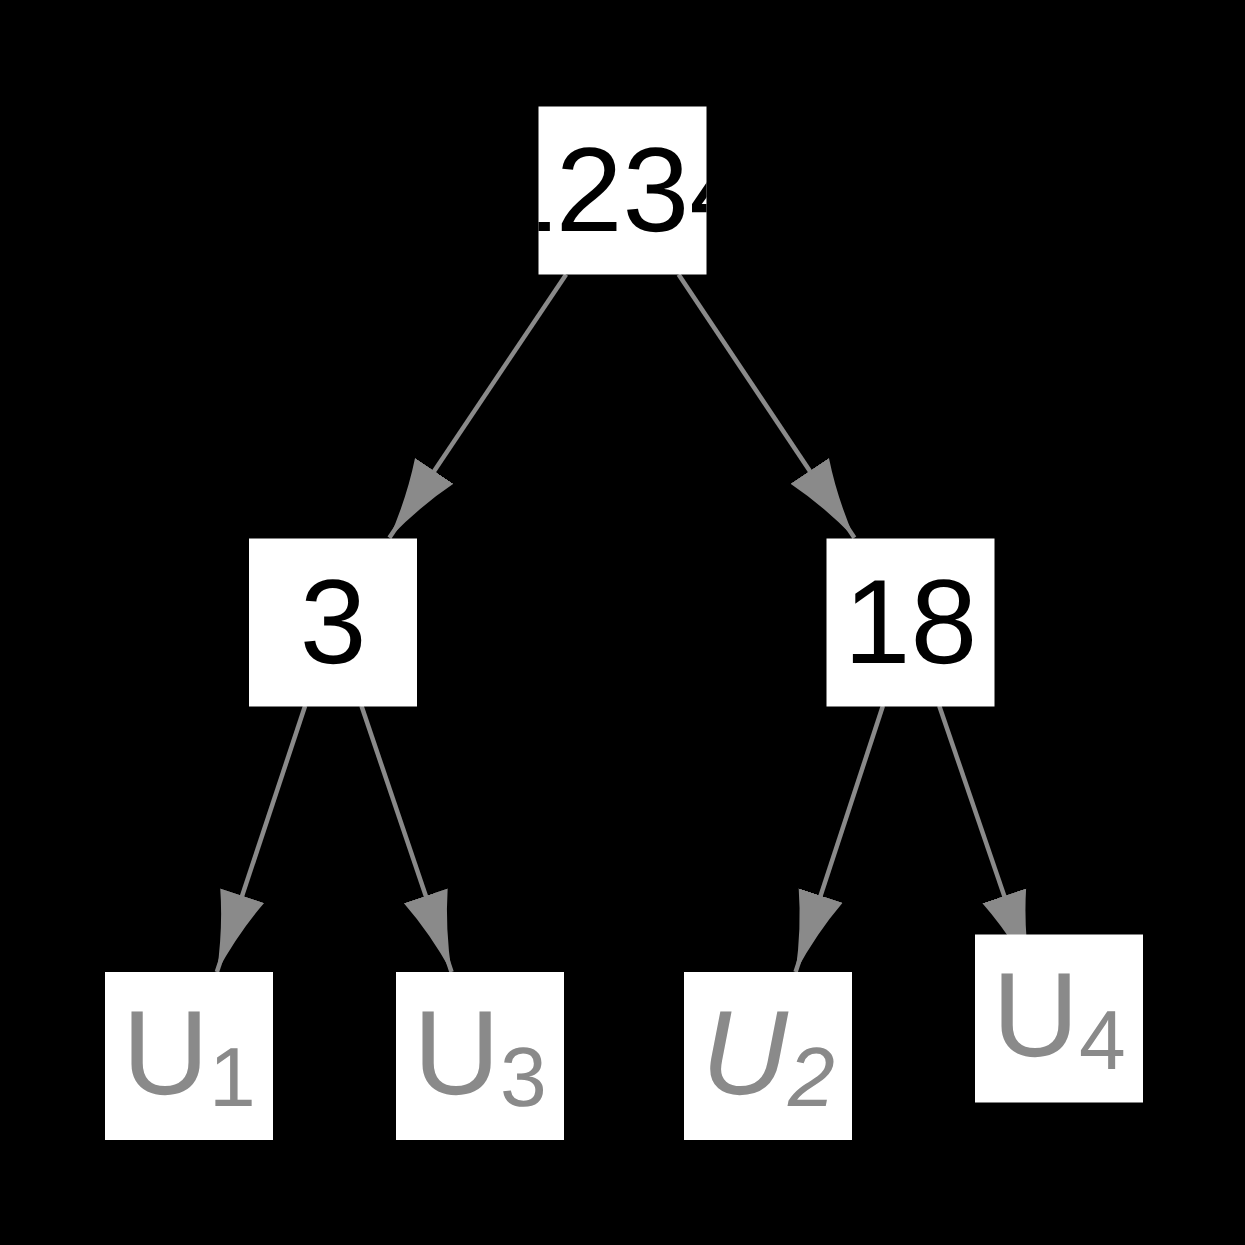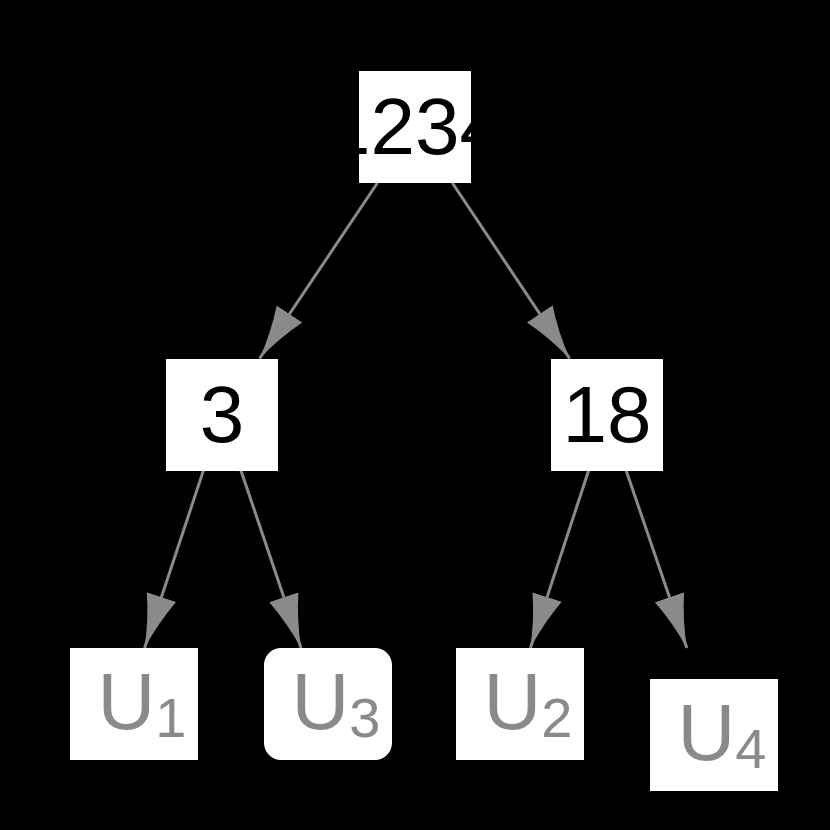--- a/index.html
+++ b/index.html
@@ -31,21 +31,20 @@
     align-items: center;
     justify-content: center;
     overflow: hidden;
     font-size: 80px;
     line-height: 1;
     color: var(--node-text, #000000);
     white-space: nowrap;
   }
   .node.leaf {
     color: var(--leaf-text, #8a8a8a);
-    padding-left: 16px;
   }
   .node .label {
     display: inline-block;
   }
   .node .sub {
     font-size: 0.70em;
     vertical-align: -0.15em;
   }
 </style>
 </head>
@@ -73,23 +72,23 @@
       </div>
       <div class="node" style="left: 166px; top: 358.5px;">
         <span class="label">3</span>
       </div>
       <div class="node" style="left: 551px; top: 358.5px;">
         <span class="label">18</span>
       </div>
       <div class="node leaf" style="left: 70px; top: 648px;">
         <span class="label">U<span class="sub">1</span></span>
       </div>
-      <div class="node leaf" style="left: 264px; top: 648px; border-radius: 17px;">
+      <div class="node leaf" style="left: 264px; top: 648px;">
         <span class="label">U<span class="sub">3</span></span>
       </div>
-      <div class="node leaf" style="left: 456px; top: 648px;">
+      <div class="node leaf" style="left: 456px; top: 648px; font-style: italic;">
         <span class="label">U<span class="sub">2</span></span>
       </div>
-      <div class="node leaf" style="left: 650px; top: 679px;">
+      <div class="node leaf" style="left: 650px; top: 623px;">
         <span class="label">U<span class="sub">4</span></span>
       </div>
     </div>
 </div>
 
 </body></html>

